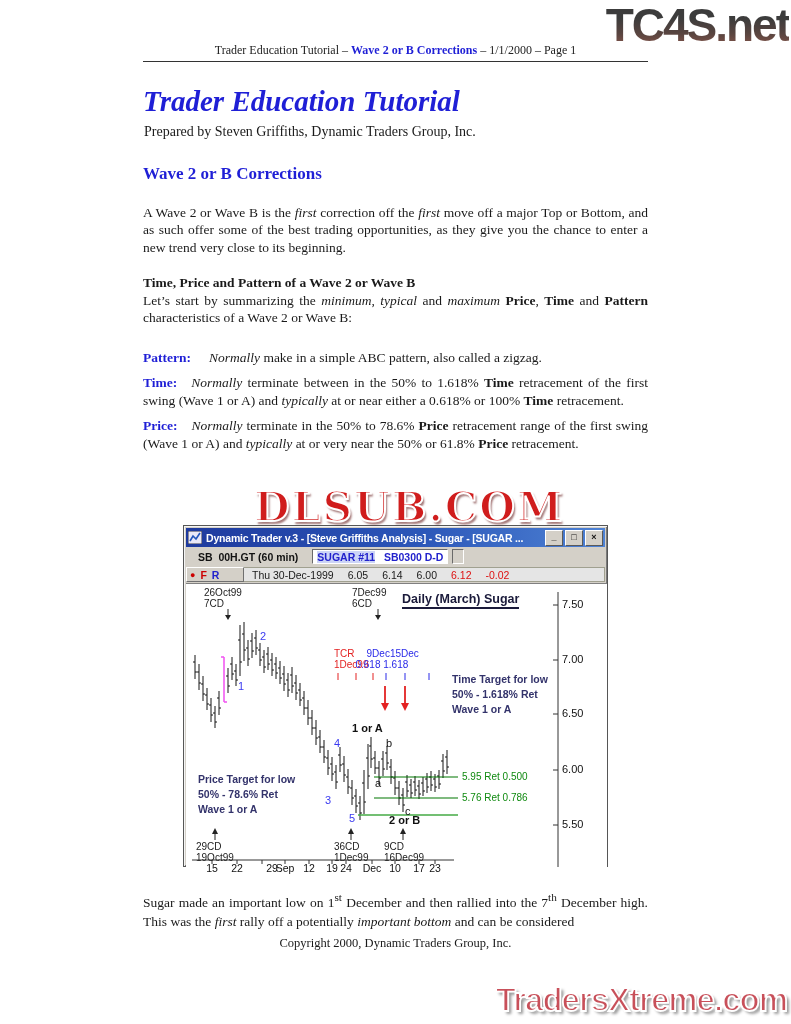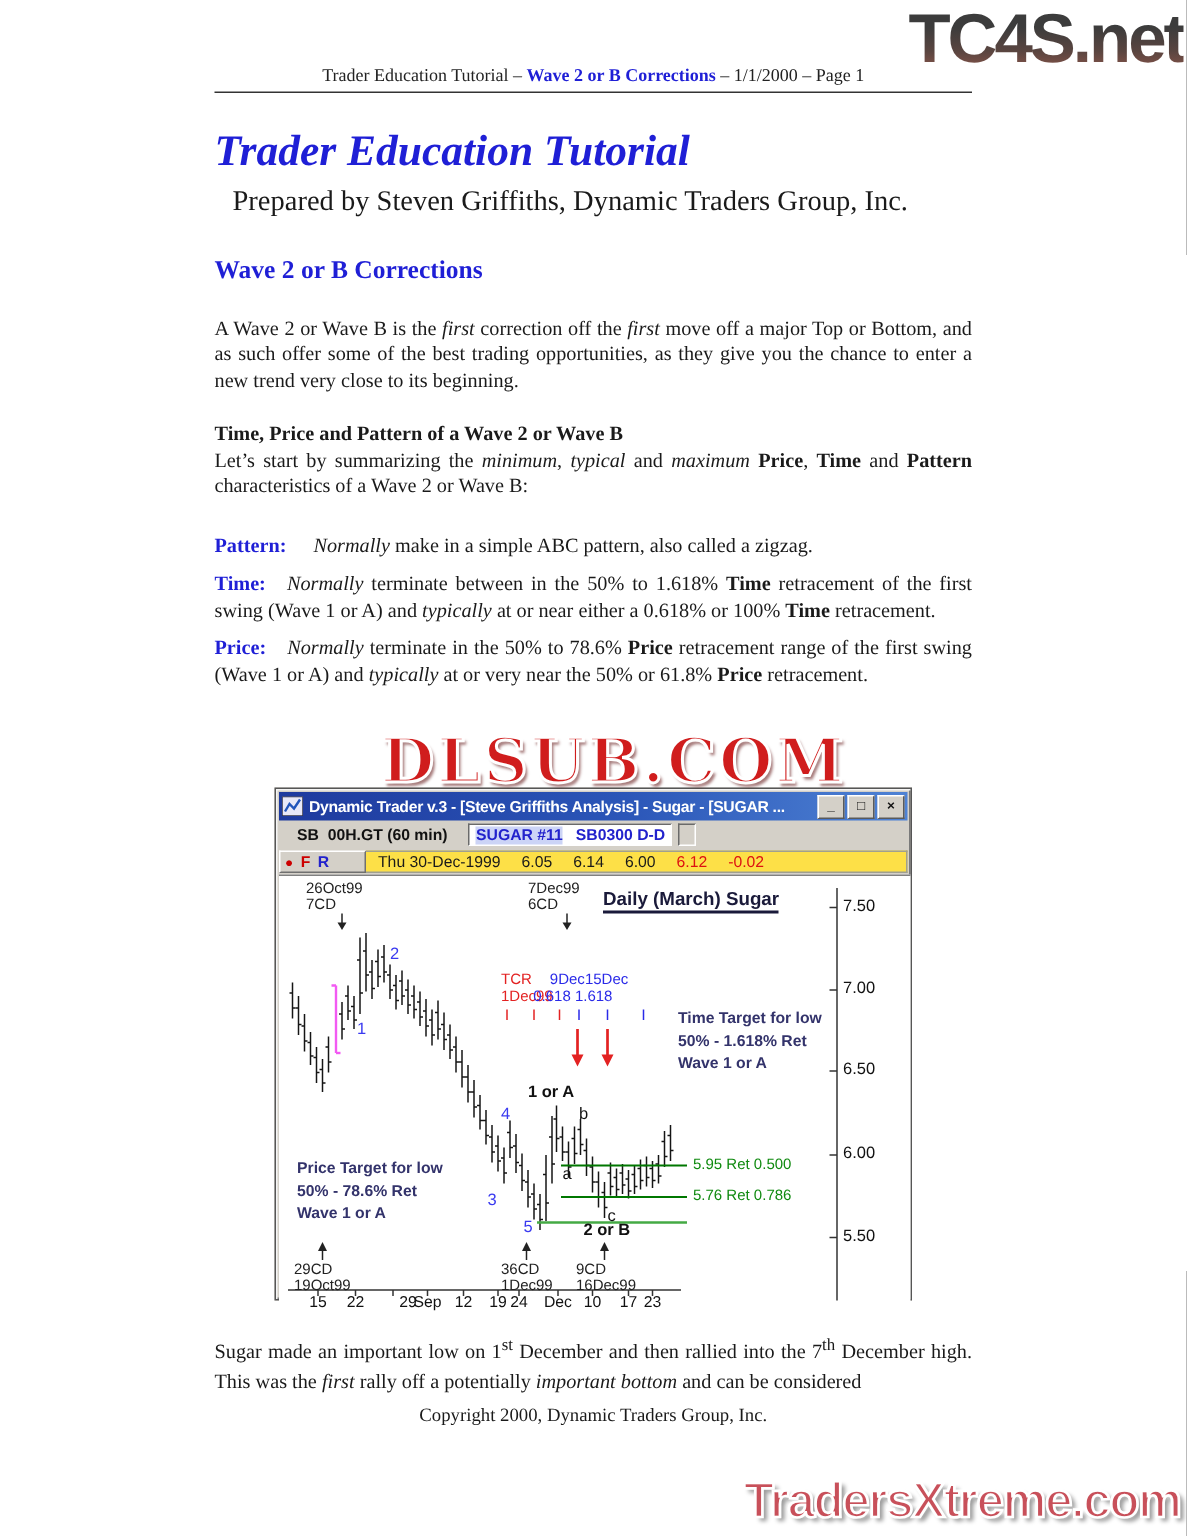--- a/index.html
+++ b/index.html
@@ -12,21 +12,21 @@
   .hdr-line .hl{color:#1f1fd6;font-weight:bold;}
   .hdr-rule{top:61px;left:143px;width:505px;height:0;border-top:1.5px solid #333;}
   .tc4s{top:2px;right:2px;font-family:"Liberation Sans",sans-serif;font-weight:bold;
         font-size:46px;letter-spacing:-2px;line-height:1;
         background:linear-gradient(180deg,#3c3c3c 35%,#5a4540 70%,#8a554a 100%);
         -webkit-background-clip:text;background-clip:text;color:transparent;}
 
   
   .content{top:86px;left:143px;width:505px;}
   .doc-title{color:#1f1fd6;font-weight:bold;font-style:italic;font-size:29px;margin:0 0 6px 0;line-height:1.1;}
-  .byline{font-size:19px;margin:0 0 24px 12px;}
+  .byline{font-size:14px;margin:0 0 24px 1px;}
   .sec-head{color:#1f1fd6;font-weight:bold;font-size:17px;margin:0 0 20px 0;}
   p.body{font-size:13.5px;line-height:17.5px;text-align:justify;margin:0 0 18px 0;}
   p.tight{margin:0;}
   .bold-head{font-weight:bold;}
   .lead{color:#1f1fd6;font-weight:bold;}
   .lead-gap{margin-right:14px;}
   .intro{margin-top:28px;position:relative;height:18px;font-size:13.5px;}
   .intro .frag-right{position:absolute;left:416px;top:0;}
 
   
@@ -52,21 +52,21 @@
   .symbox{margin-left:14px;background:#fff;border:1px solid;border-color:#6a6a6a #fff #fff #6a6a6a;
           color:#2222cc;padding:0 4px;height:13px;display:flex;align-items:center;white-space:pre;text-align:center;}
   .symbox .sel{background:#ccd4f6;}
   .minibox{margin-left:4px;background:#d4d0c8;border:1px solid;border-color:#6a6a6a #fff #fff #6a6a6a;width:10px;height:13px;}
   .quotebar{height:17px;display:flex;align-items:center;font-size:10.5px;}
   .qleft{width:58px;height:15px;display:flex;align-items:center;background:#d4d0c8;
          border:1px solid;border-color:#fff #707070 #707070 #fff;padding:0 3px;box-sizing:border-box;}
   .qdot{color:#cc0000;font-size:9px;margin-right:5px;}
   .qf{color:#cc0000;font-weight:bold;margin-right:5px;}
   .qr{color:#2222cc;font-weight:bold;}
-  .qyellow{flex:1;height:15px;background:#fde047;border:1px solid #a0a090;border-left:none;
+  .qyellow{flex:1;height:15px;background:#e5e5e5;border:1px solid #a0a090;border-left:none;
            display:flex;align-items:center;padding-left:8px;box-sizing:border-box;}
   .qyellow span{margin-right:14px;}
   .qred{color:#dd1111;}
   .chart{position:relative;width:421px;height:287px;background:#fff;border-top:1px solid #808080;}
   .chart svg{position:absolute;top:0;left:0;}
 
   .ann{position:absolute;font-size:10px;color:#222;line-height:11px;}
   .ann span{display:block;}
   .ctitle{position:absolute;left:216px;top:8px;font-size:12.5px;font-weight:bold;color:#1a1a3a;
           border-bottom:2px solid #1a1a3a;padding-bottom:1px;}

